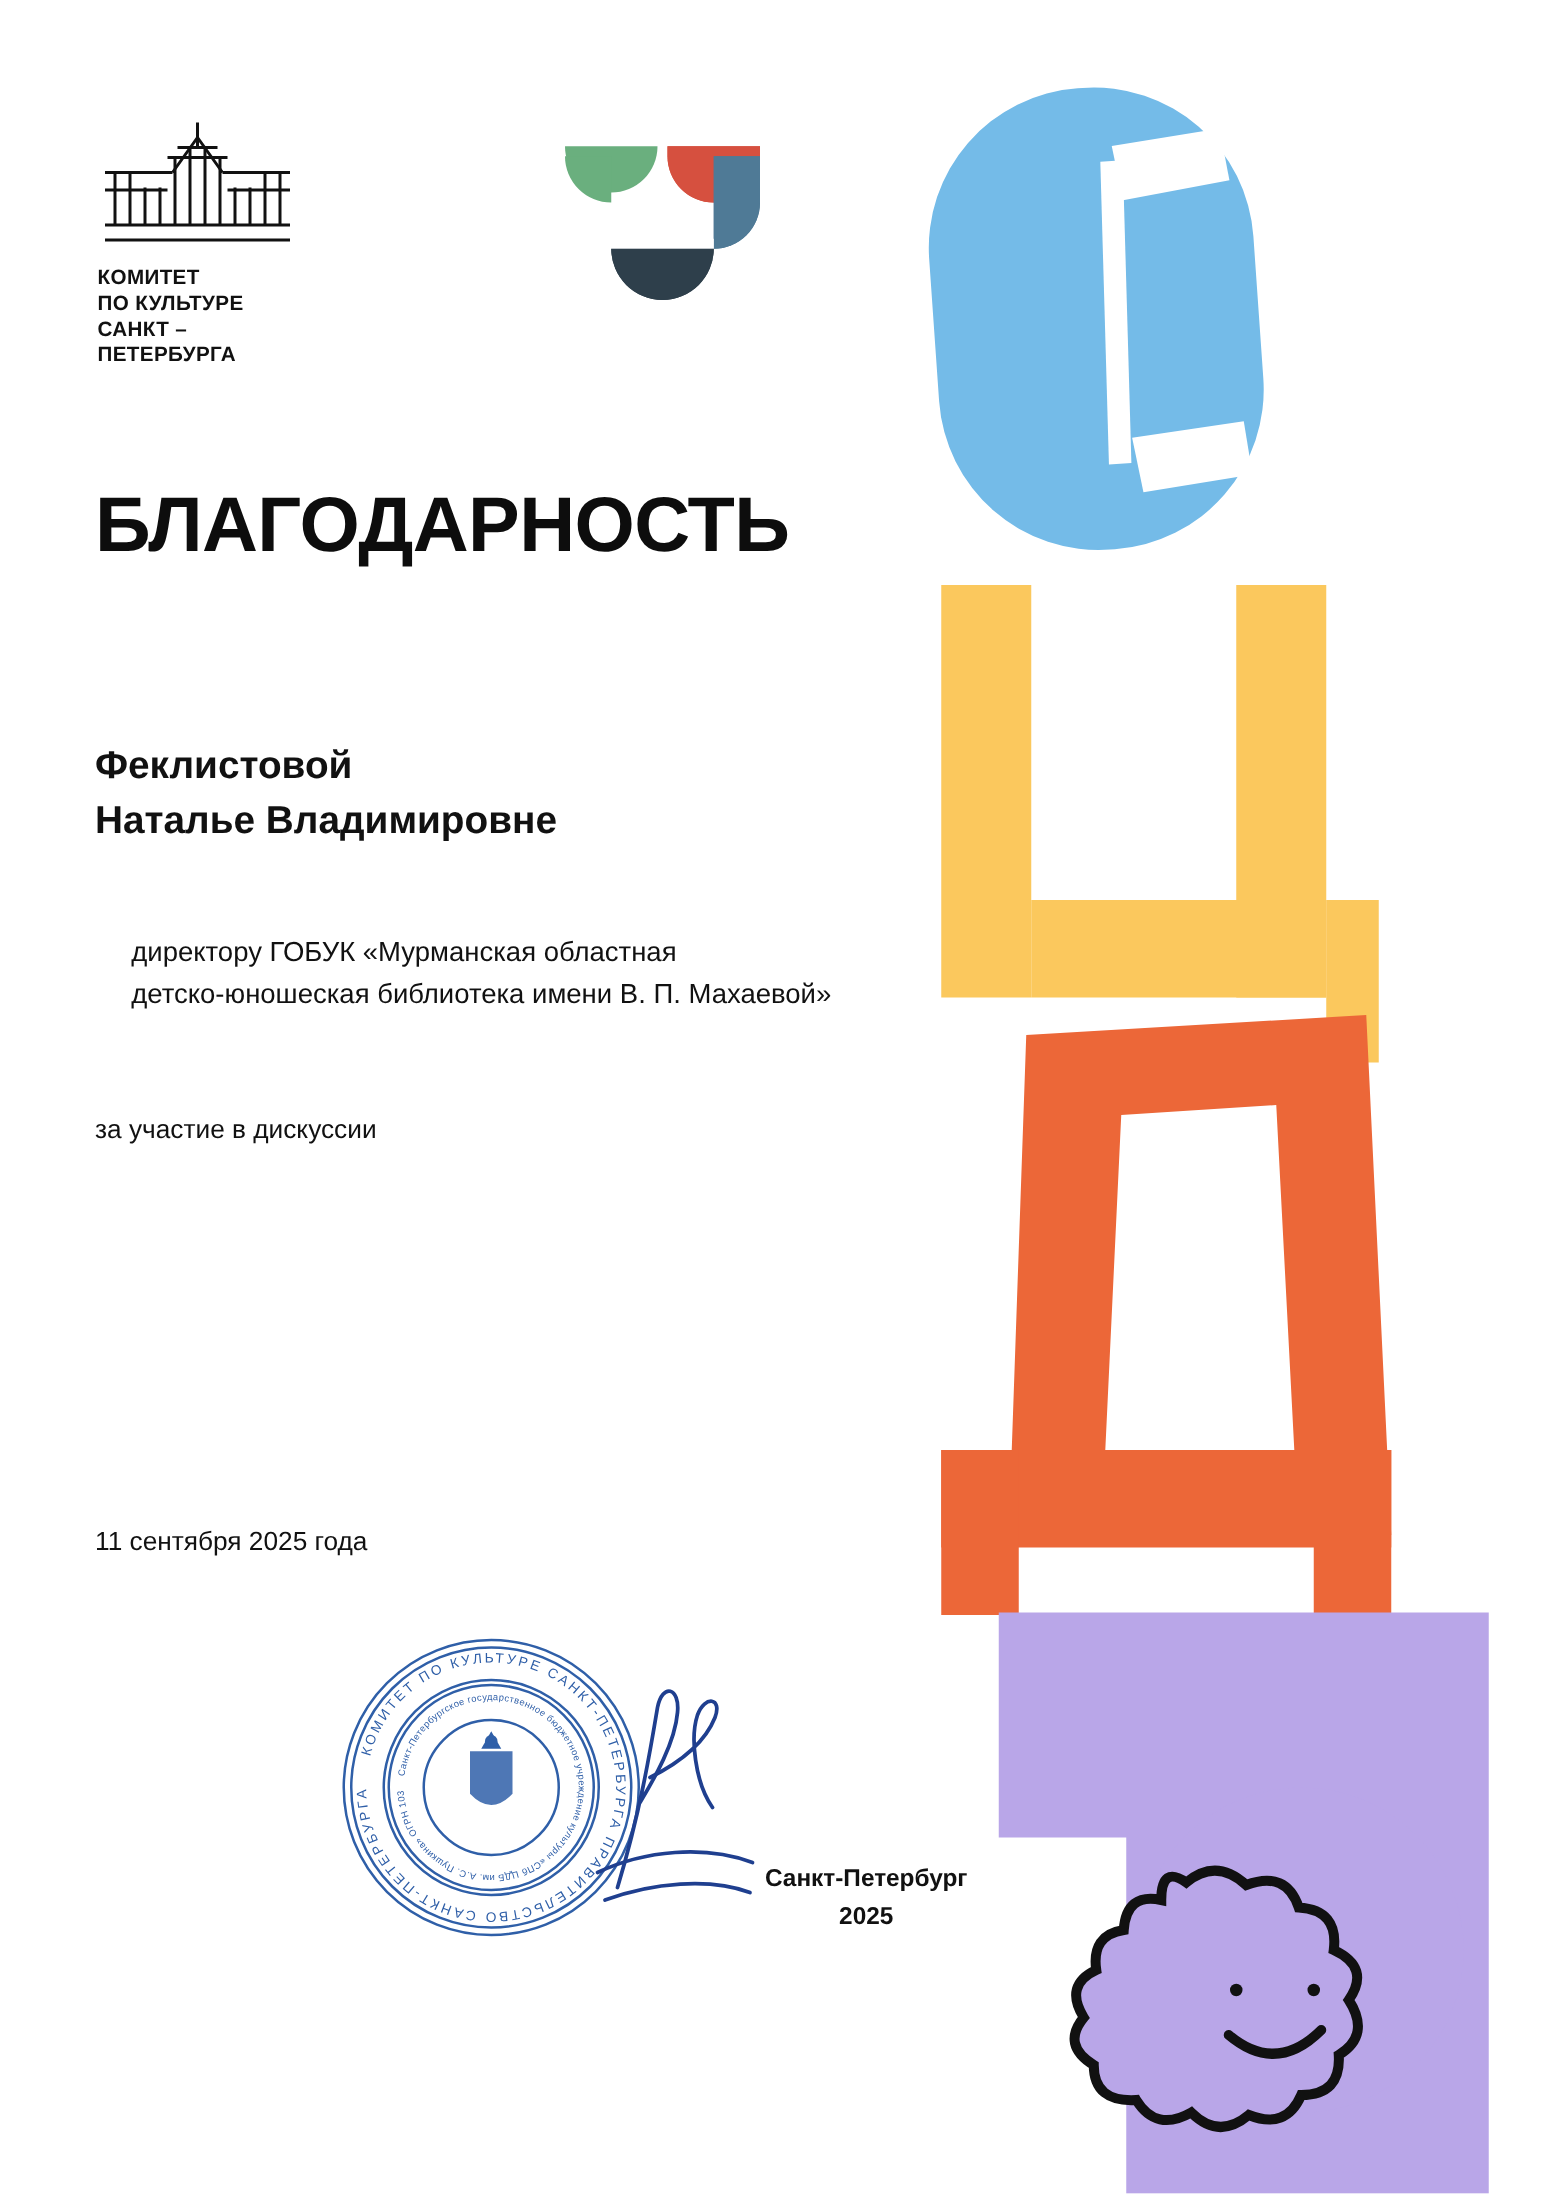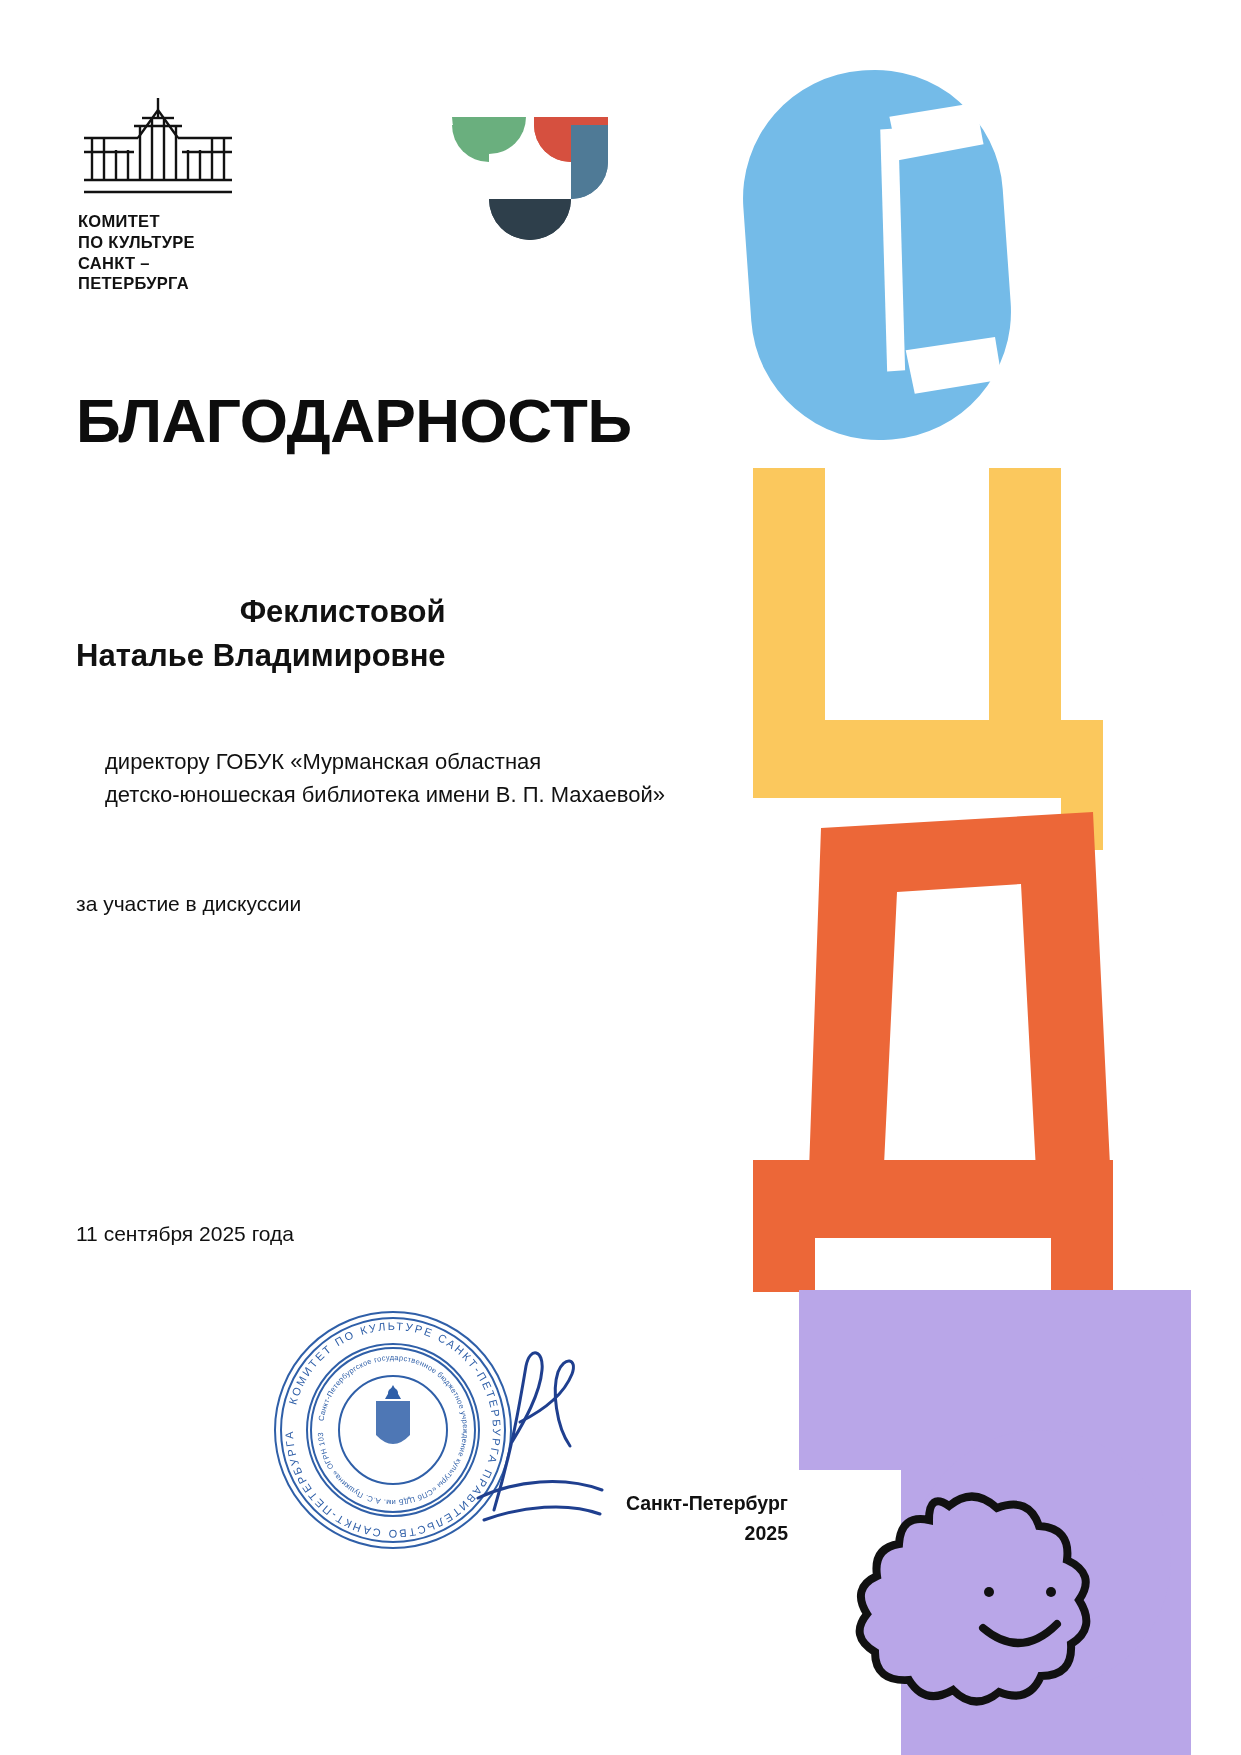--- a/index.html
+++ b/index.html
@@ -70,21 +70,20 @@
   }
   .recipient {
     position: absolute;
     left: 76px;
     top: 590px;
     font-size: 31px;
     font-weight: 700;
     line-height: 1.42;
     color: #111;
     white-space: pre-line;
-    text-align: right;
   }
   .role {
     position: absolute;
     left: 76px;
     top: 745px;
     font-size: 22px;
     line-height: 1.5;
     color: #111;
     white-space: pre-line;
     margin-left: 29px;
@@ -133,21 +132,21 @@
     font-weight: 700;
     line-height: 1.52;
     color: #111;
     white-space: pre-line;
   }
   .place {
     position: absolute;
     left: 598px;
     top: 1488px;
     width: 190px;
-    text-align: right;
+    text-align: center;
     font-size: 19.5px;
     font-weight: 700;
     line-height: 1.56;
     color: #111;
     white-space: pre-line;
   }
   .stamp {
     position: absolute;
     left: 268px;
     top: 1305px;

